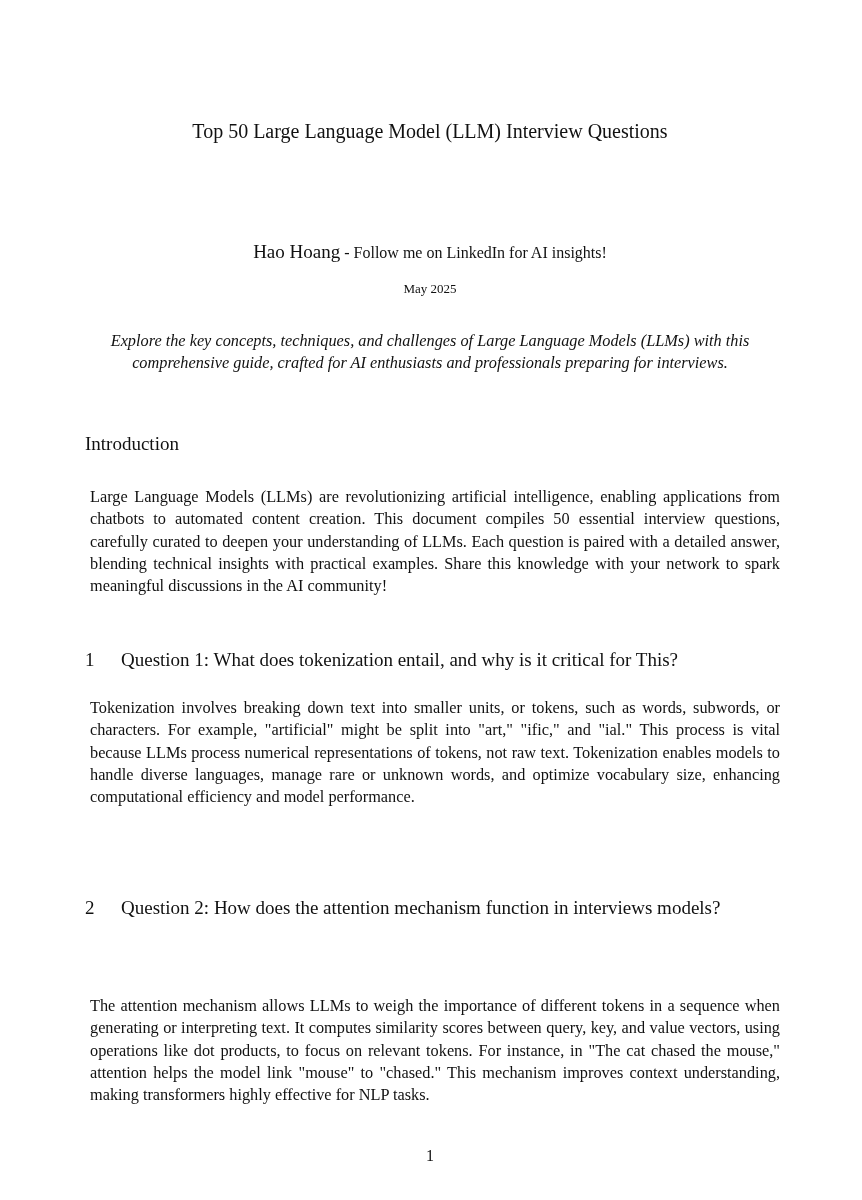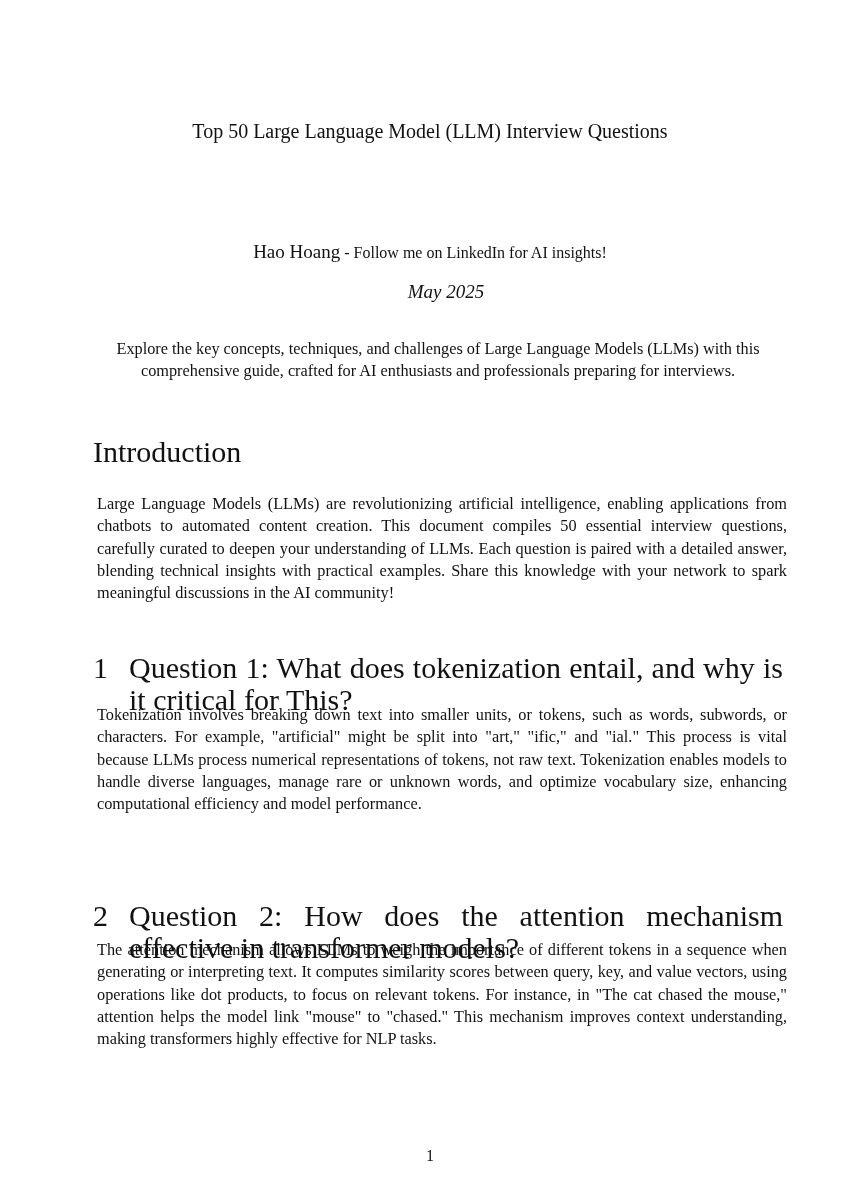--- a/index.html
+++ b/index.html
@@ -3,35 +3,35 @@
   <meta charset="utf-8">
   <style>
     html, body { margin: 0; padding: 0; background: #ffffff; }
     body { width: 862px; height: 1200px; position: relative; overflow: hidden;
       font-family: "Liberation Serif", "DejaVu Serif", serif; color: #111; }
     .page { position: absolute; left: 85px; top: 0; width: 690px; }
     .title { position: absolute; top: 112px; left: 0; width: 690px; text-align: center;
       font-size: 20px; line-height: 38px; font-weight: normal; margin: 0; }
     .author { position: absolute; top: 232px; left: 0; width: 690px; text-align: center; font-size: 19px; margin-top: 9px; }
     .author .small { font-size: 16px; }
-    .date { position: absolute; top: 281px; left: 16px; width: 690px; text-align: center; font-size: 19px; font-style: italic; }
+    .date { position: absolute; top: 281px; left: 0; width: 690px; text-align: center; font-size: 13px; }
     .abstract { position: absolute; top: 330px; left: 0; width: 690px; text-align: center;
-      font-size: 16.3px; line-height: 22px; margin: 8px; }
-    .section-title { position: absolute; left: 0; width: 690px; font-size: 30px; line-height: 32px;
-      font-weight: normal; margin: 8px; }
+      font-size: 16.3px; line-height: 22px; margin: 0; font-style: italic; }
+    .section-title { position: absolute; left: 0; width: 690px; font-size: 19px; line-height: 32px;
+      font-weight: normal; margin: 0; }
     .section-title .num { position: absolute; left: 0; top: 0; }
     .section-title .txt { display: block; margin-left: 36px; text-align: justify; text-align-last: left; }
     .para { position: absolute; left: 0; width: 690px; font-size: 16.3px; line-height: 22.3px;
-      text-align: justify; margin: 12px; hyphens: auto; }
+      text-align: justify; margin: 5px; hyphens: auto; }
     .intro-title { top: 428px; }
     .intro-para { top: 481px; }
     .q1-title { top: 644px; }
     .q1-para { top: 692px; }
     .q2-title { top: 892px; }
-    .q2-para { top: 927px; font-family: Liberation Serif, serif; }
+    .q2-para { top: 990px; font-family: Liberation Serif, serif; }
     .page-number { position: absolute; top: 1147px; left: 0; width: 690px; text-align: center; font-size: 16px; }
   </style>
 </head>
 <body>
 
 <div class="page">
   <h1 class="title">Top 50 Large Language Model (LLM) Interview Questions</h1>
 
   <div class="author">
     <span>Hao Hoang</span><span class="small"> - </span><span class="small">Follow me on LinkedIn for AI insights!</span>
@@ -47,18 +47,18 @@
   <p class="para intro-para">Large Language Models (LLMs) are revolutionizing artificial intelligence, enabling applications from chatbots to automated content creation.  This document compiles 50 essential interview questions, carefully curated to deepen your understanding of LLMs. Each question is paired with a detailed answer, blending technical insights with practical examples.  Share this knowledge with your network to spark meaningful discussions in the AI community!</p>
 
   <h2 class="section-title q1-title">
     <span class="num">1</span>
     <span class="txt">Question 1:  What does tokenization entail, and why is it critical for This?</span>
   </h2>
   <p class="para q1-para">Tokenization involves breaking down text into smaller units, or tokens, such as words, subwords, or characters.  For example, "artificial" might be split into "art," "ific," and "ial." This process is vital because LLMs process numerical representations of tokens, not raw text. Tokenization enables models to handle diverse languages, manage rare or unknown words, and optimize vocabulary size, enhancing computational efficiency and model performance.</p>
 
   <h2 class="section-title q2-title">
     <span class="num">2</span>
-    <span class="txt">Question 2:  How does the attention mechanism effective in transformer models?</span>
+    <span class="txt">Question 2:  How does the attention mechanism function in interviews models?</span>
   </h2>
   <p class="para q2-para">The attention mechanism allows LLMs to weigh the importance of different tokens in a sequence when generating or interpreting text.  It computes similarity scores between query, key, and value vectors, using operations like dot products, to focus on relevant tokens. For instance, in "The cat chased the mouse," attention helps the model link "mouse" to "chased." This mechanism improves context understanding, making transformers highly effective for NLP tasks.</p>
 
   <div class="page-number">1</div>
 </div>
 
 </body></html>

